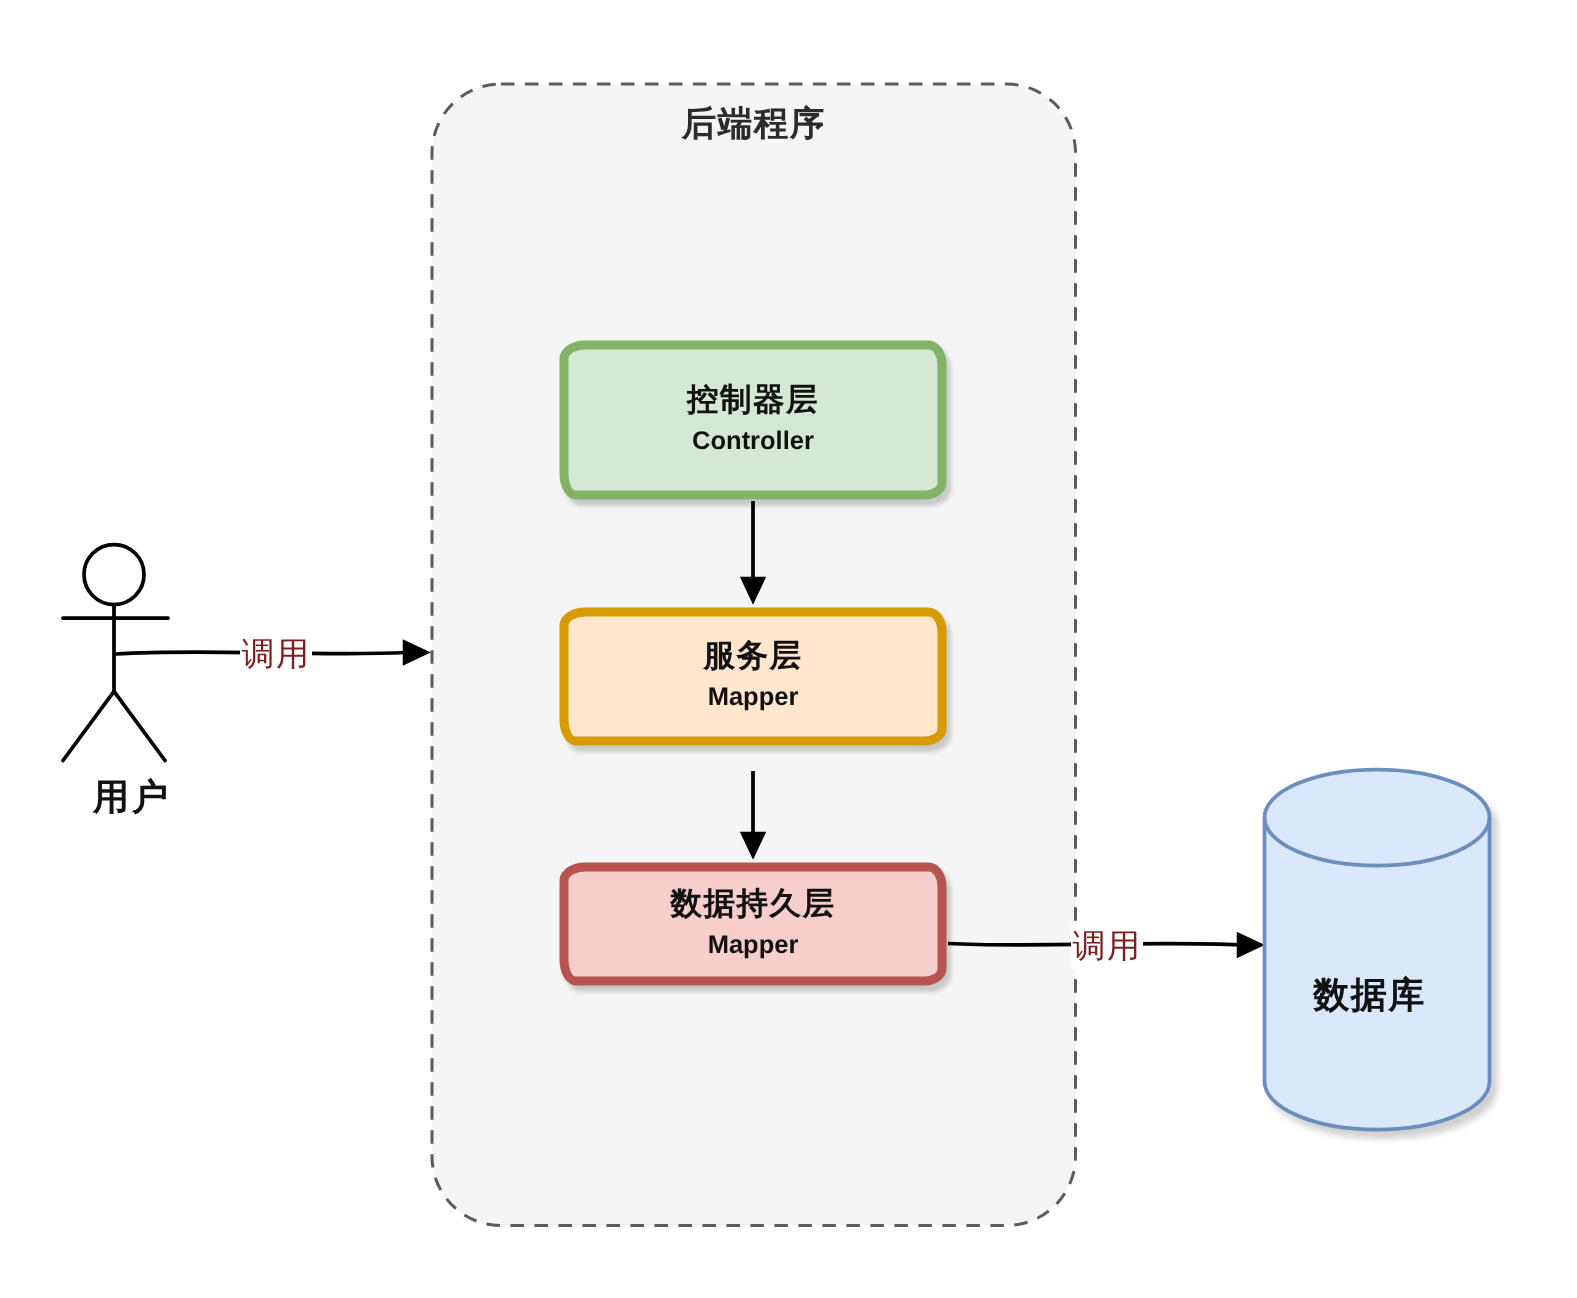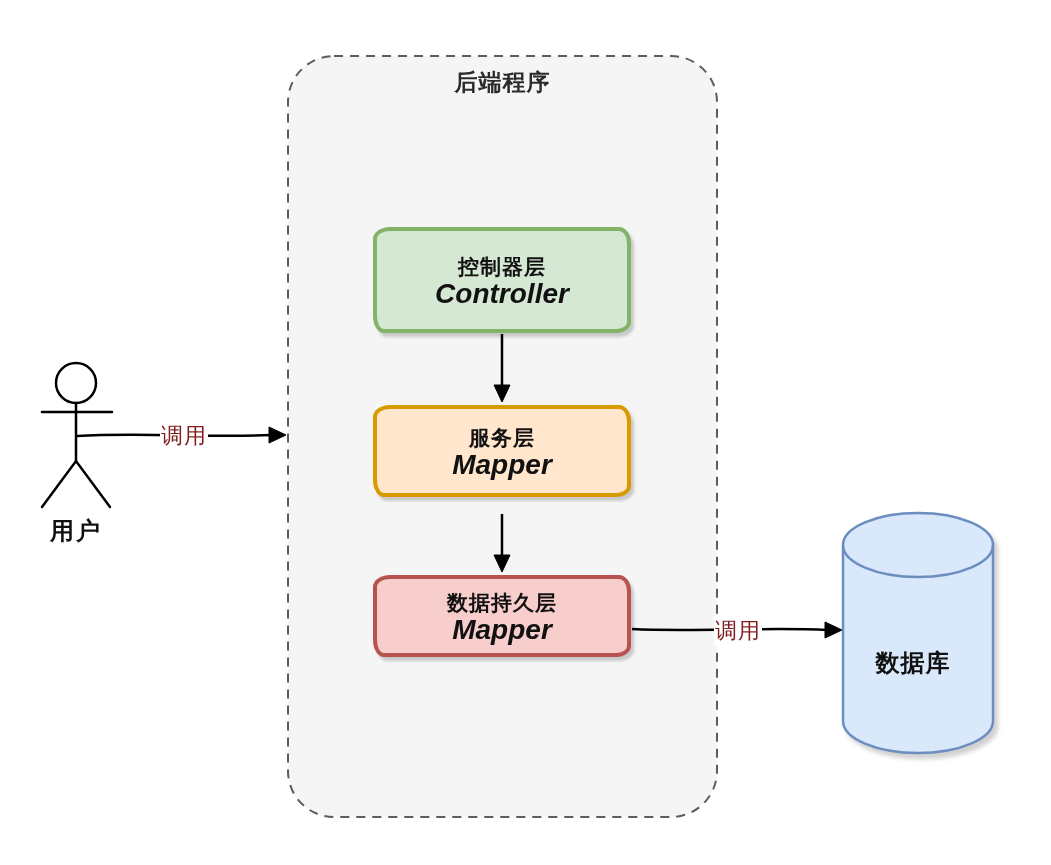--- a/index.html
+++ b/index.html
@@ -31,55 +31,54 @@
     letter-spacing: 1px;
   }
   .node {
     position: absolute;
     left: 373px;
     width: 258px;
     display: flex;
     flex-direction: column;
     align-items: center;
     justify-content: center;
-    border: 4px solid #737373;
+    border: 6px solid #737373;
     border-radius: 17px 12px 15px 11px / 12px 16px 11px 17px;
     box-shadow: 3px 4px 3px rgba(0,0,0,0.18);
   }
   .node .zh {
     font-size: 21px;
     font-weight: bold;
     line-height: 27px;
     letter-spacing: 1px;
   }
   .node .en {
-    font-size: 28px;
+    font-size: 17px;
     font-weight: 600;
     line-height: 27px;
-    font-style: italic;
   }
   #node-controller { top: 227px; height: 106px; background: #d5e8d4; border-color: #82b366; }
   #node-service    { top: 405px; height: 92px; background: #ffe6cc; border-color: #d79b00; }
   #node-mapper     { top: 575px; height: 82px; background: #f8cecc; border-color: #b85450; }
   .edge-label {
     position: absolute;
     font-size: 22px;
     font-weight: normal;
     color: #7f1d1d;
     background: #ffffff;
     padding: 0 1px;
     letter-spacing: 1px;
   }
   #label-call-user { left: 160px; top: 421px; }
   #label-call-db   { left: 714px; top: 616px; }
   .actor-label {
     position: absolute;
     left: 38px; top: 515px;
     width: 76px;
-    text-align: center;
+    text-align: right;
     font-size: 24px;
     font-weight: bold;
     letter-spacing: 2px;
   }
   .db-label {
     position: absolute;
     left: 843px; top: 647px;
     width: 140px;
     text-align: center;
     font-size: 24px;

